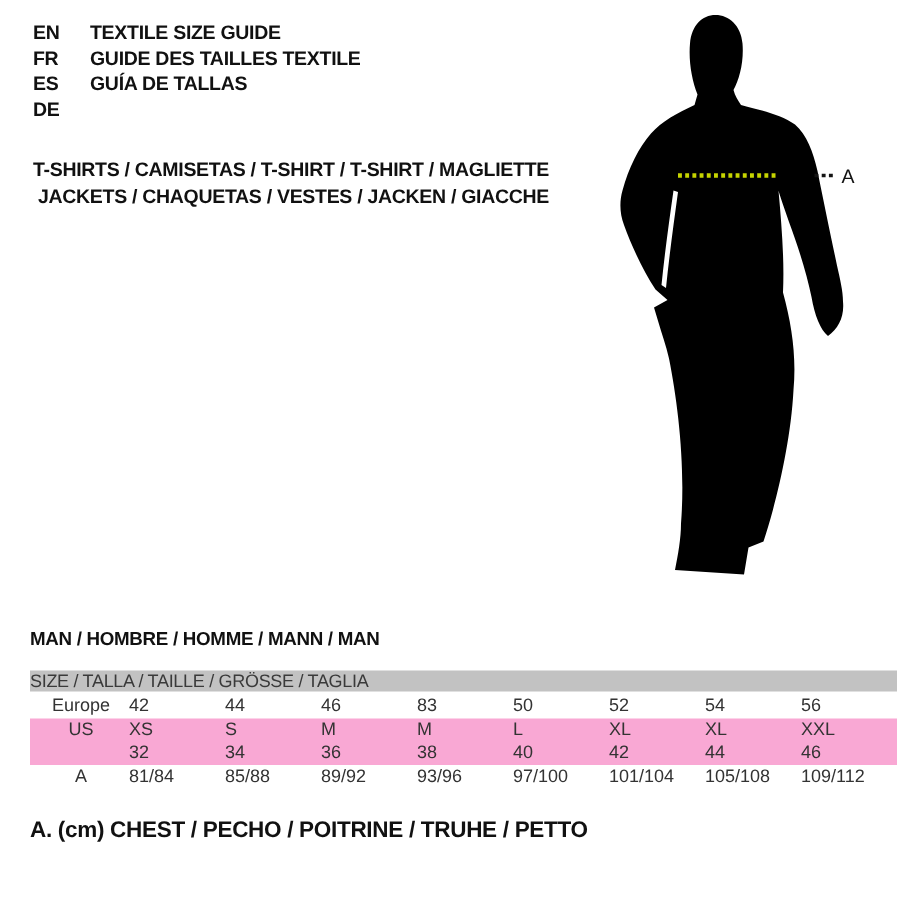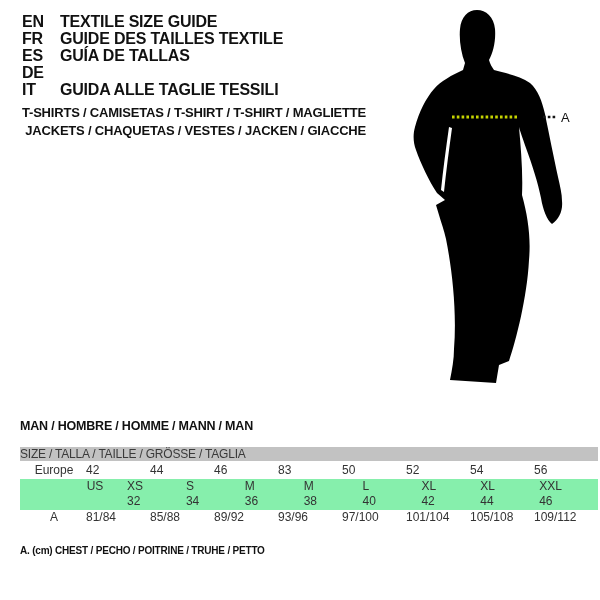--- a/index.html
+++ b/index.html
@@ -9,47 +9,47 @@
     font-family: "Liberation Sans", sans-serif;
     color: #111;
     position: relative;
     overflow: hidden;
   }
   .abs { position: absolute; }
 
   
   .lang-list { left: 22px; top: 13px; }
   .lang-row { display: flex; height: 17px; align-items: center;
-              font-weight: bold; font-size: 16px; letter-spacing: -0.2px; }
+              font-weight: bold; font-size: 13px; letter-spacing: -0.2px; }
   .lang-code { width: 38px; }
 
   
   .garments { left: 22px; top: 104px; font-weight: bold; font-size: 13px;
               line-height: 18px; letter-spacing: -0.2px; white-space: nowrap; text-align: right; }
 
   
   .figure-svg { left: 400px; top: 0; width: 185px; height: 400px; }
 
   
   .section-title { left: 20px; top: 419px; font-weight: bold; font-size: 12.5px;
                    letter-spacing: -0.2px; }
 
   
   .size-table { left: 20px; top: 447px; width: 578px; font-size: 12px; color: #333; }
   .thead { background: #c2c2c2; height: 14px; line-height: 14px;
            padding-left: 0; color: #3a3a3a; margin-bottom: 2px;
            letter-spacing: -0.2px; }
   .trow { display: grid; grid-template-columns: 66px repeat(8, 1fr);
           height: 15.5px; line-height: 15.5px; }
-  .trow.alt { background: #86efac; padding-left: 41px; }
+  .trow.alt { background: #f9a8d4; }
   .tcell { }
   .tlabel { text-align: center; padding-left: 2px; }
 
   
-  .footnote { left: 20px; top: 545px; font-weight: bold; font-size: 10px;
+  .footnote { left: 20px; top: 545px; font-weight: bold; font-size: 15px;
               letter-spacing: -0.2px; }
 
   svg text { font-family: "Liberation Sans", sans-serif; }
 </style>
 </head>
 <body>
 
 <div class="abs lang-list">
   <div class="lang-row">
     <span class="lang-code">EN</span>
@@ -58,24 +58,20 @@
   <div class="lang-row">
     <span class="lang-code">FR</span>
     <span>GUIDE DES TAILLES TEXTILE</span>
   </div>
   <div class="lang-row">
     <span class="lang-code">ES</span>
     <span>GUÍA DE TALLAS</span>
   </div>
   <div class="lang-row">
     <span class="lang-code">DE</span>
-  </div>
-  <div class="lang-row">
-    <span class="lang-code">IT</span>
-    <span>GUIDA ALLE TAGLIE TESSILI</span>
   </div>
 </div>
 
 <div class="abs garments">
   <div>T-SHIRTS / CAMISETAS / T-SHIRT / T-SHIRT / MAGLIETTE</div>
   <div>JACKETS / CHAQUETAS / VESTES / JACKEN / GIACCHE</div>
 </div>
 
 <svg class="abs figure-svg" viewBox="400 0 185 400" xmlns="http://www.w3.org/2000/svg">
   <path fill="#000000" d="

